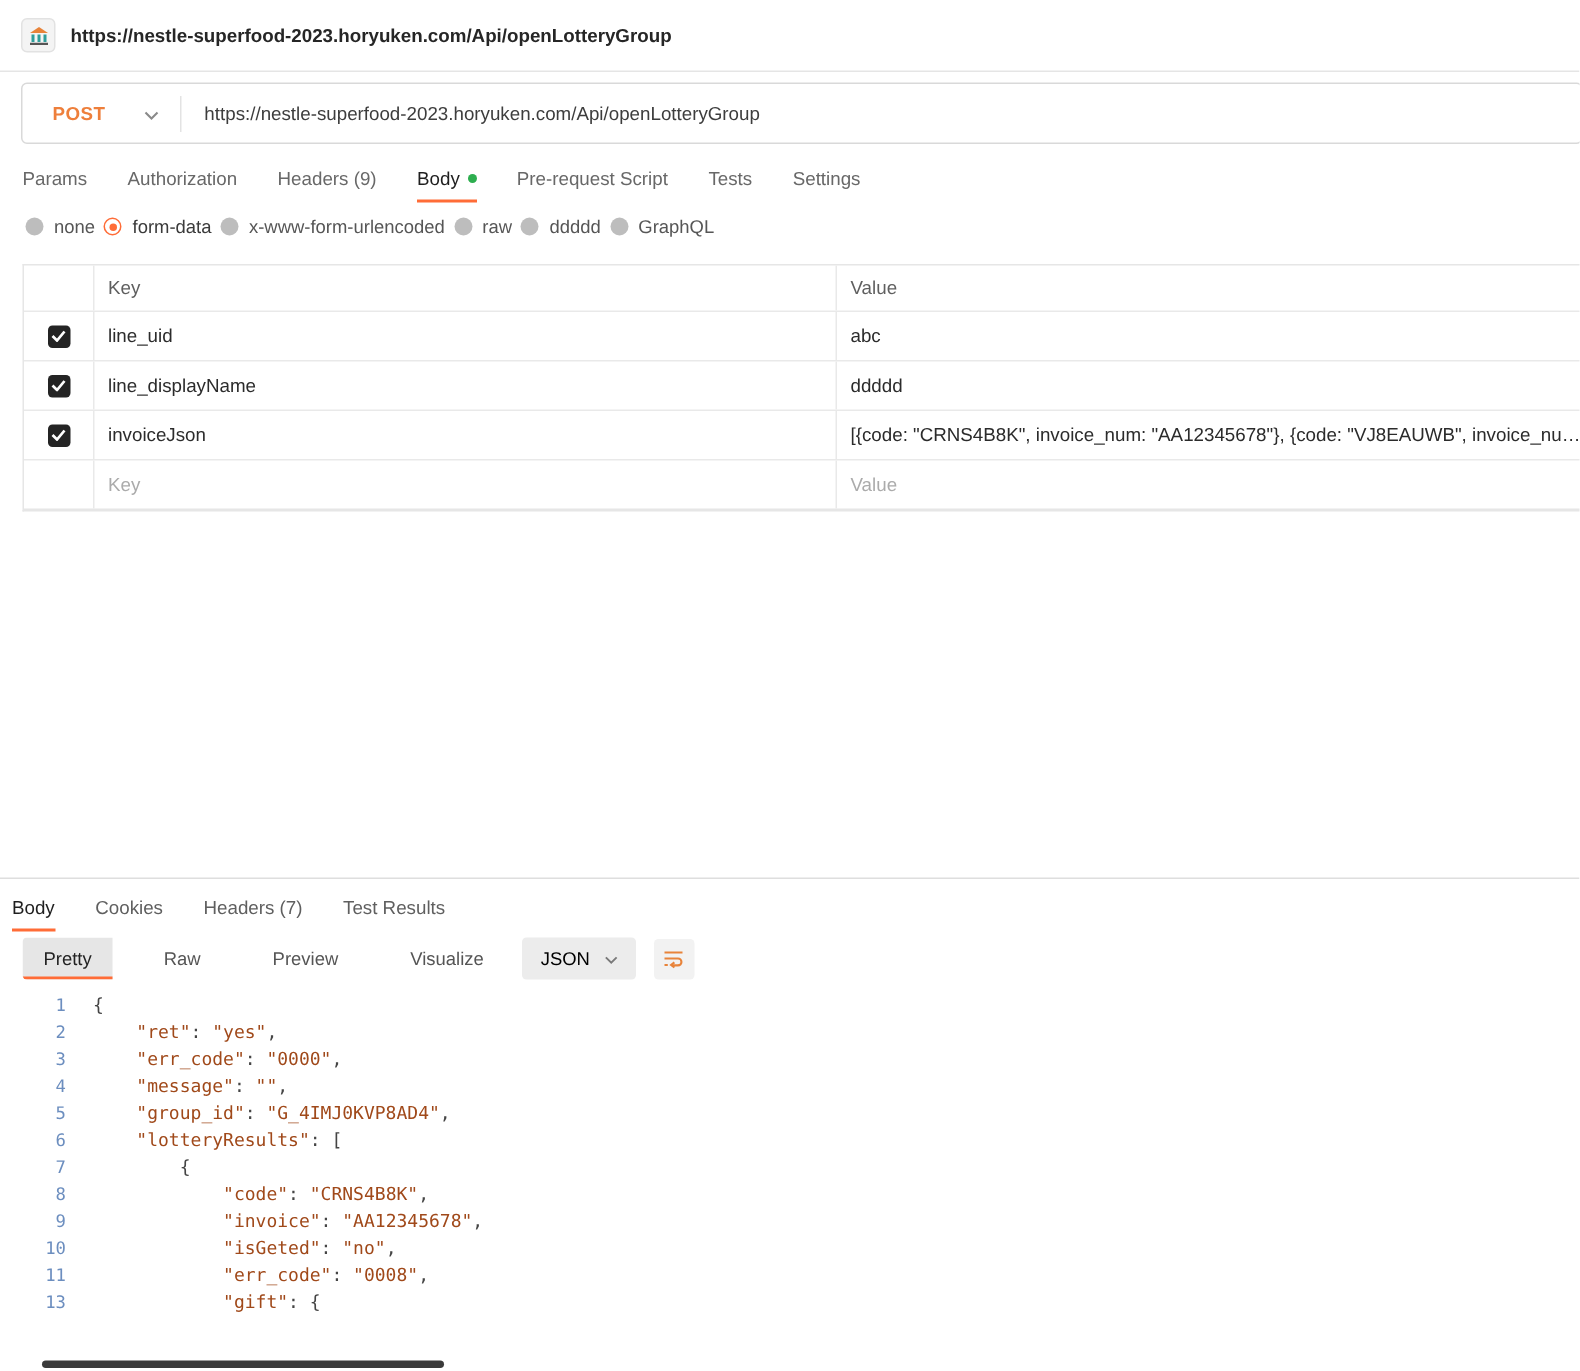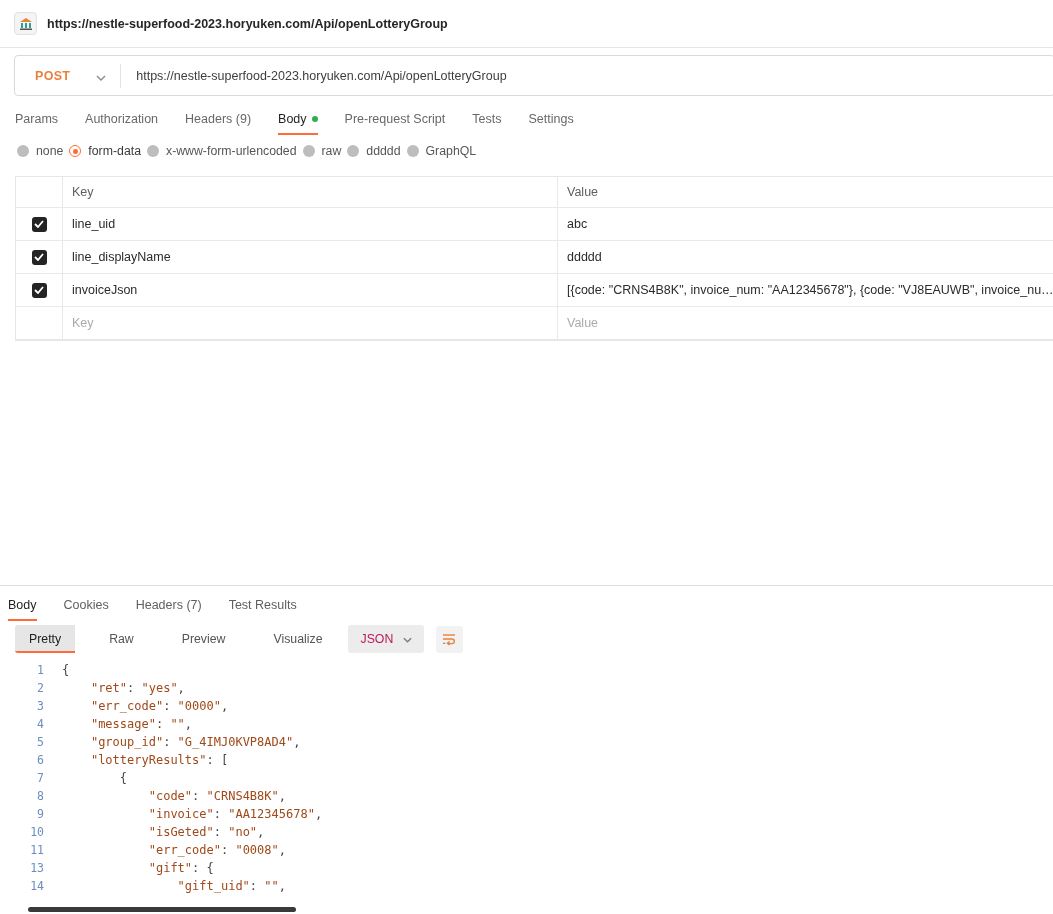--- a/index.html
+++ b/index.html
@@ -54,21 +54,21 @@
   .res-tabs { flex:0 0 36px; display:flex; align-items:center; gap:27px; padding-left:8px; }
   .rtab { font-size:12.5px; color:#5f5f5f; padding:11px 0 10px; position:relative; cursor:pointer; }
   .rtab.active { color:#1f1f1f; }
   .rtab.active::after { content:""; position:absolute; left:0; right:0; bottom:1px; height:2px; background:#ff6c37; }
 
   .viewbar { flex:0 0 34px; display:flex; align-items:center; margin-left:15px; gap:12px; }
   .segs { display:flex; height:28px; border-radius:3px; overflow:hidden;gap:20px; }
   .seg { display:flex; align-items:center; padding:0 14px; font-size:12.3px; color:#555; cursor:pointer; position:relative; }
   .seg.active { background:#e6e6e6; color:#222; }
   .seg.active::after { content:""; position:absolute; left:0; right:0; bottom:0; height:2px; background:#ff6c37; }
-  .json-select { display:flex; align-items:center; gap:10px; background:#ececec; border-radius:3px; height:28px; padding:0 12px; font-size:12.3px; color:#be185d; cursor:pointer; }
+  .json-select { display:flex; align-items:center; gap:10px; background:#ececec; border-radius:3px; height:28px; padding:0 12px; font-size:12.3px; color:#000000; cursor:pointer; }
   .wrap-btn { width:27px; height:27px; border-radius:3px; display:flex; align-items:center; justify-content:center; cursor:pointer; background:#f2f2f2; }
 
   .code { flex:1 1 auto; overflow:hidden; position:relative; padding-top:5px; font-family:"DejaVu Sans Mono","Liberation Mono",monospace; font-size:12px; }
   .cl { display:flex; height:18px; line-height:18px; }
   .ln { flex:0 0 34px; margin-left:10px; margin-right:18px; text-align:right; color:#6c8ebf; font-size:11.5px; user-select:none; }
   .ct { white-space:pre; }
   .tok-s { color:#a0491a; }
   .tok-p { color:#454545; }
   .hscroll { position:absolute; left:28px; bottom:2px; width:268px; height:5px; border-radius:3px; background:#3a3a3a; }
 </style>
@@ -277,22 +277,18 @@
             <span class="ct">            <span class="tok-s">"isGeted"</span><span class="tok-p">: </span><span class="tok-s">"no"</span><span class="tok-p">,</span></span>
           </div>
           <div class="cl">
             <span class="ln">11</span>
             <span class="ct">            <span class="tok-s">"err_code"</span><span class="tok-p">: </span><span class="tok-s">"0008"</span><span class="tok-p">,</span></span>
           </div>
           <div class="cl">
             <span class="ln">13</span>
             <span class="ct">            <span class="tok-s">"gift"</span><span class="tok-p">: {</span></span>
           </div>
-          <div class="cl">
-            <span class="ln">14</span>
-            <span class="ct">                <span class="tok-s">"gift_uid"</span><span class="tok-p">: </span><span class="tok-s">""</span><span class="tok-p">,</span></span>
-          </div>
         </div>
       <div class="hscroll"></div>
     </div>
   </section>
 
 </div>
 
 </body></html>

